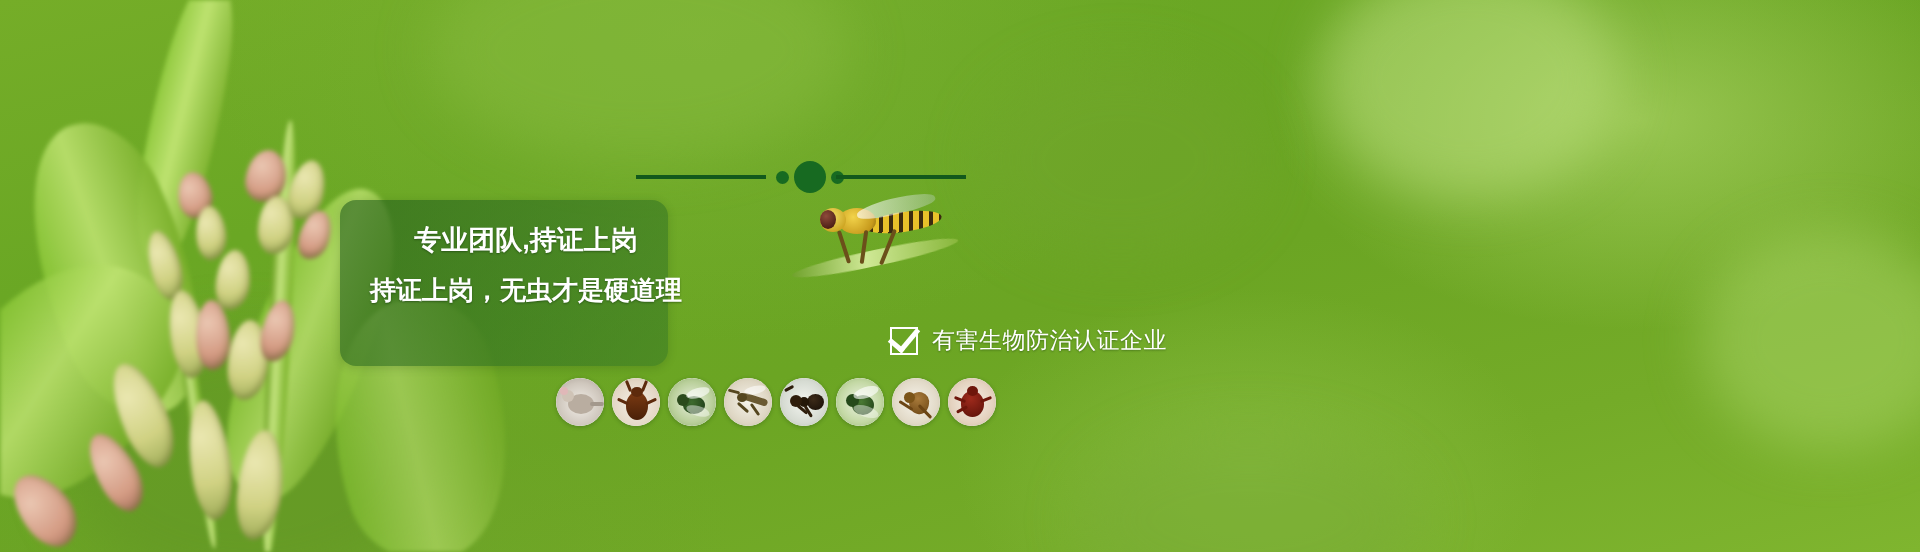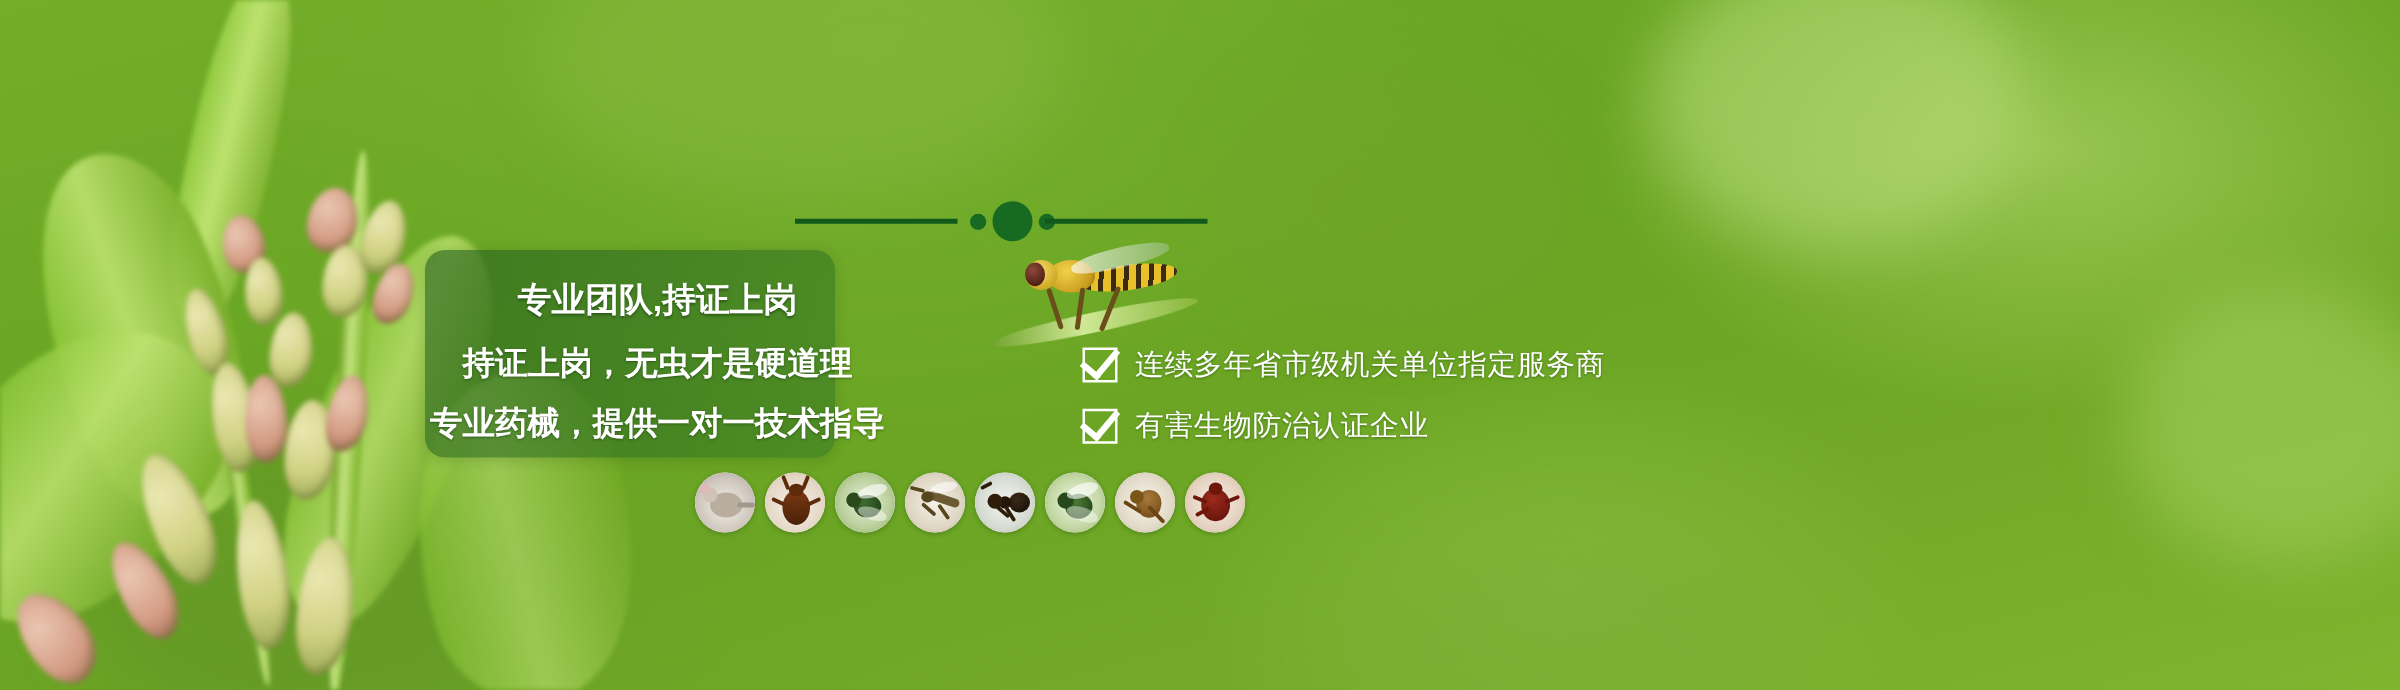--- a/index.html
+++ b/index.html
@@ -82,21 +82,21 @@
   .bullet{position:absolute;display:flex;align-items:center;gap:14px;}
   .bullet .box{width:24px;height:24px;border:2.5px solid #fff;position:relative;flex:none;}
   .bullet .box .tick{
     position:absolute;left:3px;top:-7px;width:13px;height:24px;
     border-right:5px solid #fff;border-bottom:5px solid #fff;
     transform:rotate(40deg);
   }
   .bullet .txt{color:#fff;font-size:23px;font-weight:500;white-space:nowrap;
                text-shadow:0 1px 2px rgba(10,40,8,.4);letter-spacing:.5px;}
   #b1{left:866px;top:276px;}
-  #b2{left:866px;top:325px;}
+  #b2{left:890px;top:325px;}
   
   #pests{position:absolute;left:556px;top:378px;display:flex;gap:8px;}
   .pest{width:48px;height:48px;border-radius:50%;background:#fff;
         box-shadow:0 1px 4px rgba(20,50,12,.3);position:relative;overflow:hidden;}
   .pest .pimg{position:absolute;left:0;top:0;right:0;bottom:0;border-radius:50%;}
   .pbug{position:absolute;border-radius:50%;}
 </style>
 </head>
 <body>
 
@@ -144,21 +144,20 @@
     <div class="bar"></div>
     <div class="dot d1"></div>
     <div class="dot d2"></div>
     <div class="dot d3"></div>
     <div class="bar r"></div>
   </div>
 
   <div id="panel">
     <div class="ln ln1">专业团队,持证上岗</div>
     <div class="ln ln2">持证上岗，无虫才是硬道理</div>
-    <div class="ln ln3">专业药械，提供一对一技术指导</div>
   </div>
 
   <div id="flywrap">
     <div id="flystem"></div>
 
     <div class="fbody" style="left:74px;top:22px;width:78px;height:20px;transform:rotate(-8deg);
                 background:repeating-linear-gradient(100deg,#e8c12a 0 6px,#3a2a10 6px 10px);"></div>
     <div class="fbody" style="left:48px;top:18px;width:38px;height:26px;
                 background:radial-gradient(circle at 40% 35%,#f2d34a,#c79a1c 70%,#7a5d10);"></div>
     <div class="fbody" style="left:30px;top:18px;width:26px;height:24px;
@@ -169,26 +168,20 @@
                 background:linear-gradient(100deg,rgba(255,255,255,.65),rgba(200,215,225,.3));
                 border-radius:50% 60% 40% 50%;"></div>
     <div class="fbody" style="left:52px;top:40px;width:4px;height:34px;border-radius:2px;transform:rotate(-18deg);
                 background:#6b4f1a;"></div>
     <div class="fbody" style="left:72px;top:40px;width:4px;height:34px;border-radius:2px;transform:rotate(8deg);
                 background:#6b4f1a;"></div>
     <div class="fbody" style="left:96px;top:38px;width:4px;height:38px;border-radius:2px;transform:rotate(22deg);
                 background:#6b4f1a;"></div>
   </div>
 
-  <div class="bullet" id="b1">
-    <span class="box">
-        <span class="tick"></span>
-      </span>
-    <span class="txt">连续多年省市级机关单位指定服务商</span>
-  </div>
   <div class="bullet" id="b2">
     <span class="box">
         <span class="tick"></span>
       </span>
     <span class="txt">有害生物防治认证企业</span>
   </div>
 
   <div id="pests">
 
     <div class="pest" title="mouse">

